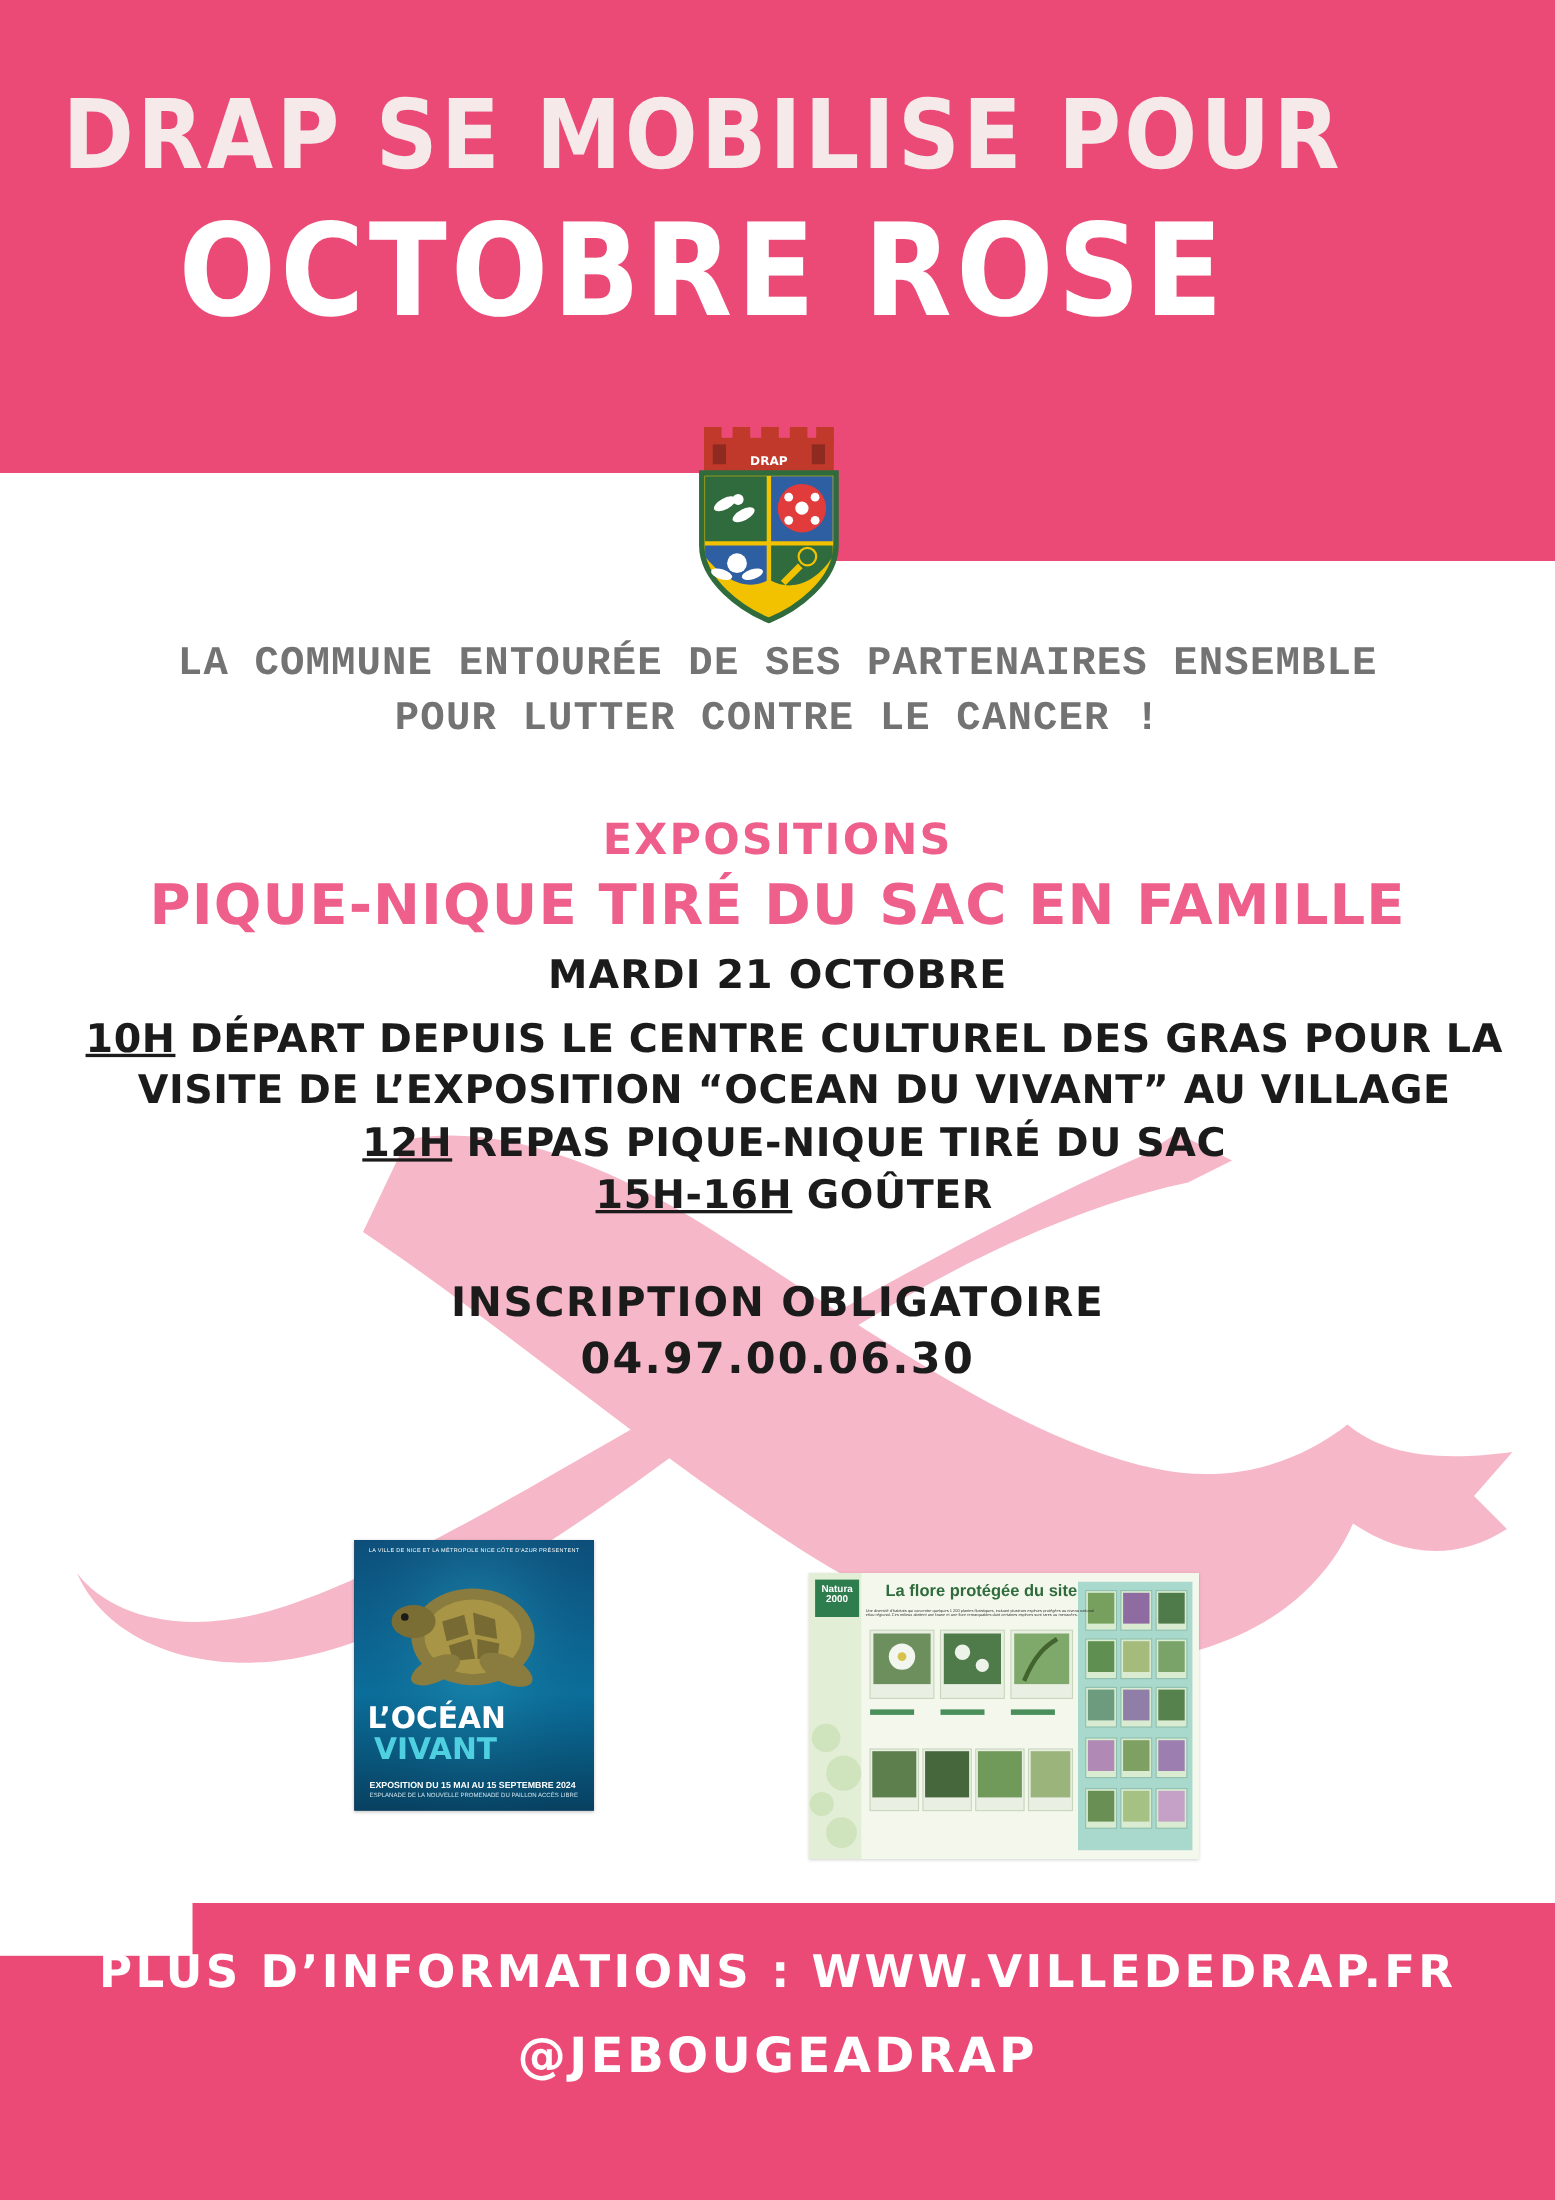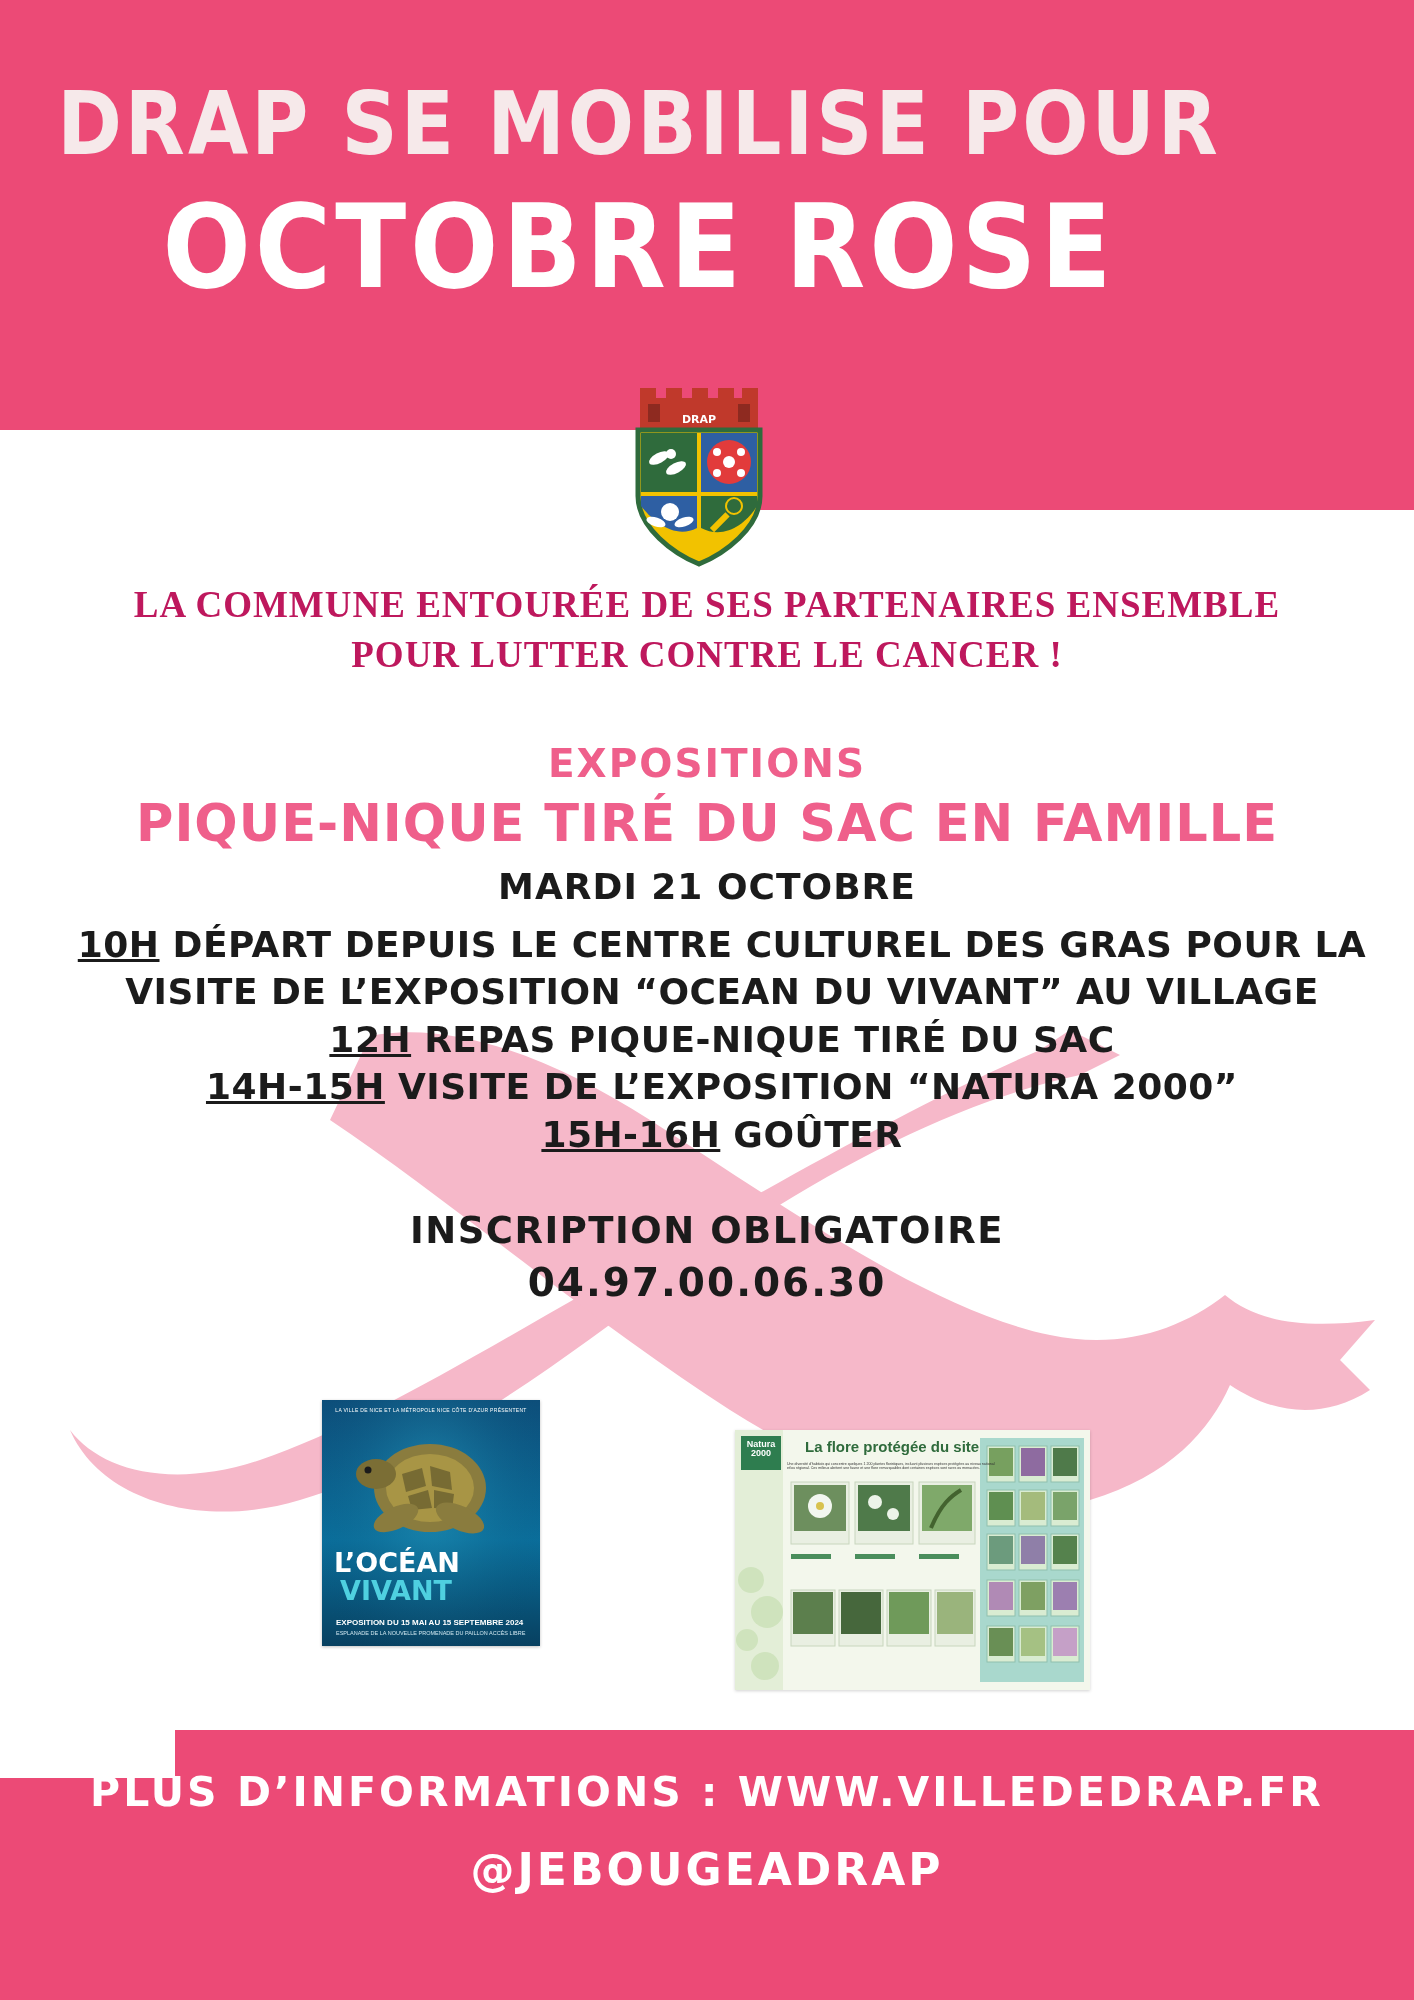--- a/index.html
+++ b/index.html
@@ -96,25 +96,25 @@
   
   .content {
     position: absolute;
     left: 0;
     top: 580px;
     width: 1414px;
     z-index: 6;
     text-align: center;
   }
   .subtitle {
-    font-family: Liberation Serif, serif;
+    font-family: Liberation Mono, monospace;
     font-weight: bold;
     font-size: 37px;
     letter-spacing: 1px;
-    color: #be185d;
+    color: #737373;
     line-height: 1.35;
     padding: 0 52px;
   }
   .block-gap-1 { height: 60px; }
 
   .ev-title {
     font-family: "DejaVu Sans", sans-serif;
     font-weight: bold;
     font-size: 39px;
     letter-spacing: 2px;
@@ -398,23 +398,20 @@
 
     <div class="schedule">
       <div class="sched-line">
         <span class="hour">10H</span><span> DÉPART DEPUIS LE CENTRE CULTUREL DES GRAS POUR LA</span>
       </div>
       <div class="sched-line">
         <span>VISITE DE L’EXPOSITION “OCEAN DU VIVANT” AU VILLAGE</span>
       </div>
       <div class="sched-line">
         <span class="hour">12H</span><span> REPAS PIQUE-NIQUE TIRÉ DU SAC</span>
-      </div>
-      <div class="sched-line">
-        <span class="hour">14H-15H</span><span> VISITE DE L’EXPOSITION “NATURA 2000”</span>
       </div>
       <div class="sched-line">
         <span class="hour">15H-16H</span><span> GOÛTER</span>
       </div>
     </div>
 
     <div class="register">INSCRIPTION OBLIGATOIRE</div>
     <div class="phone">04.97.00.06.30</div>
   </div>
 

